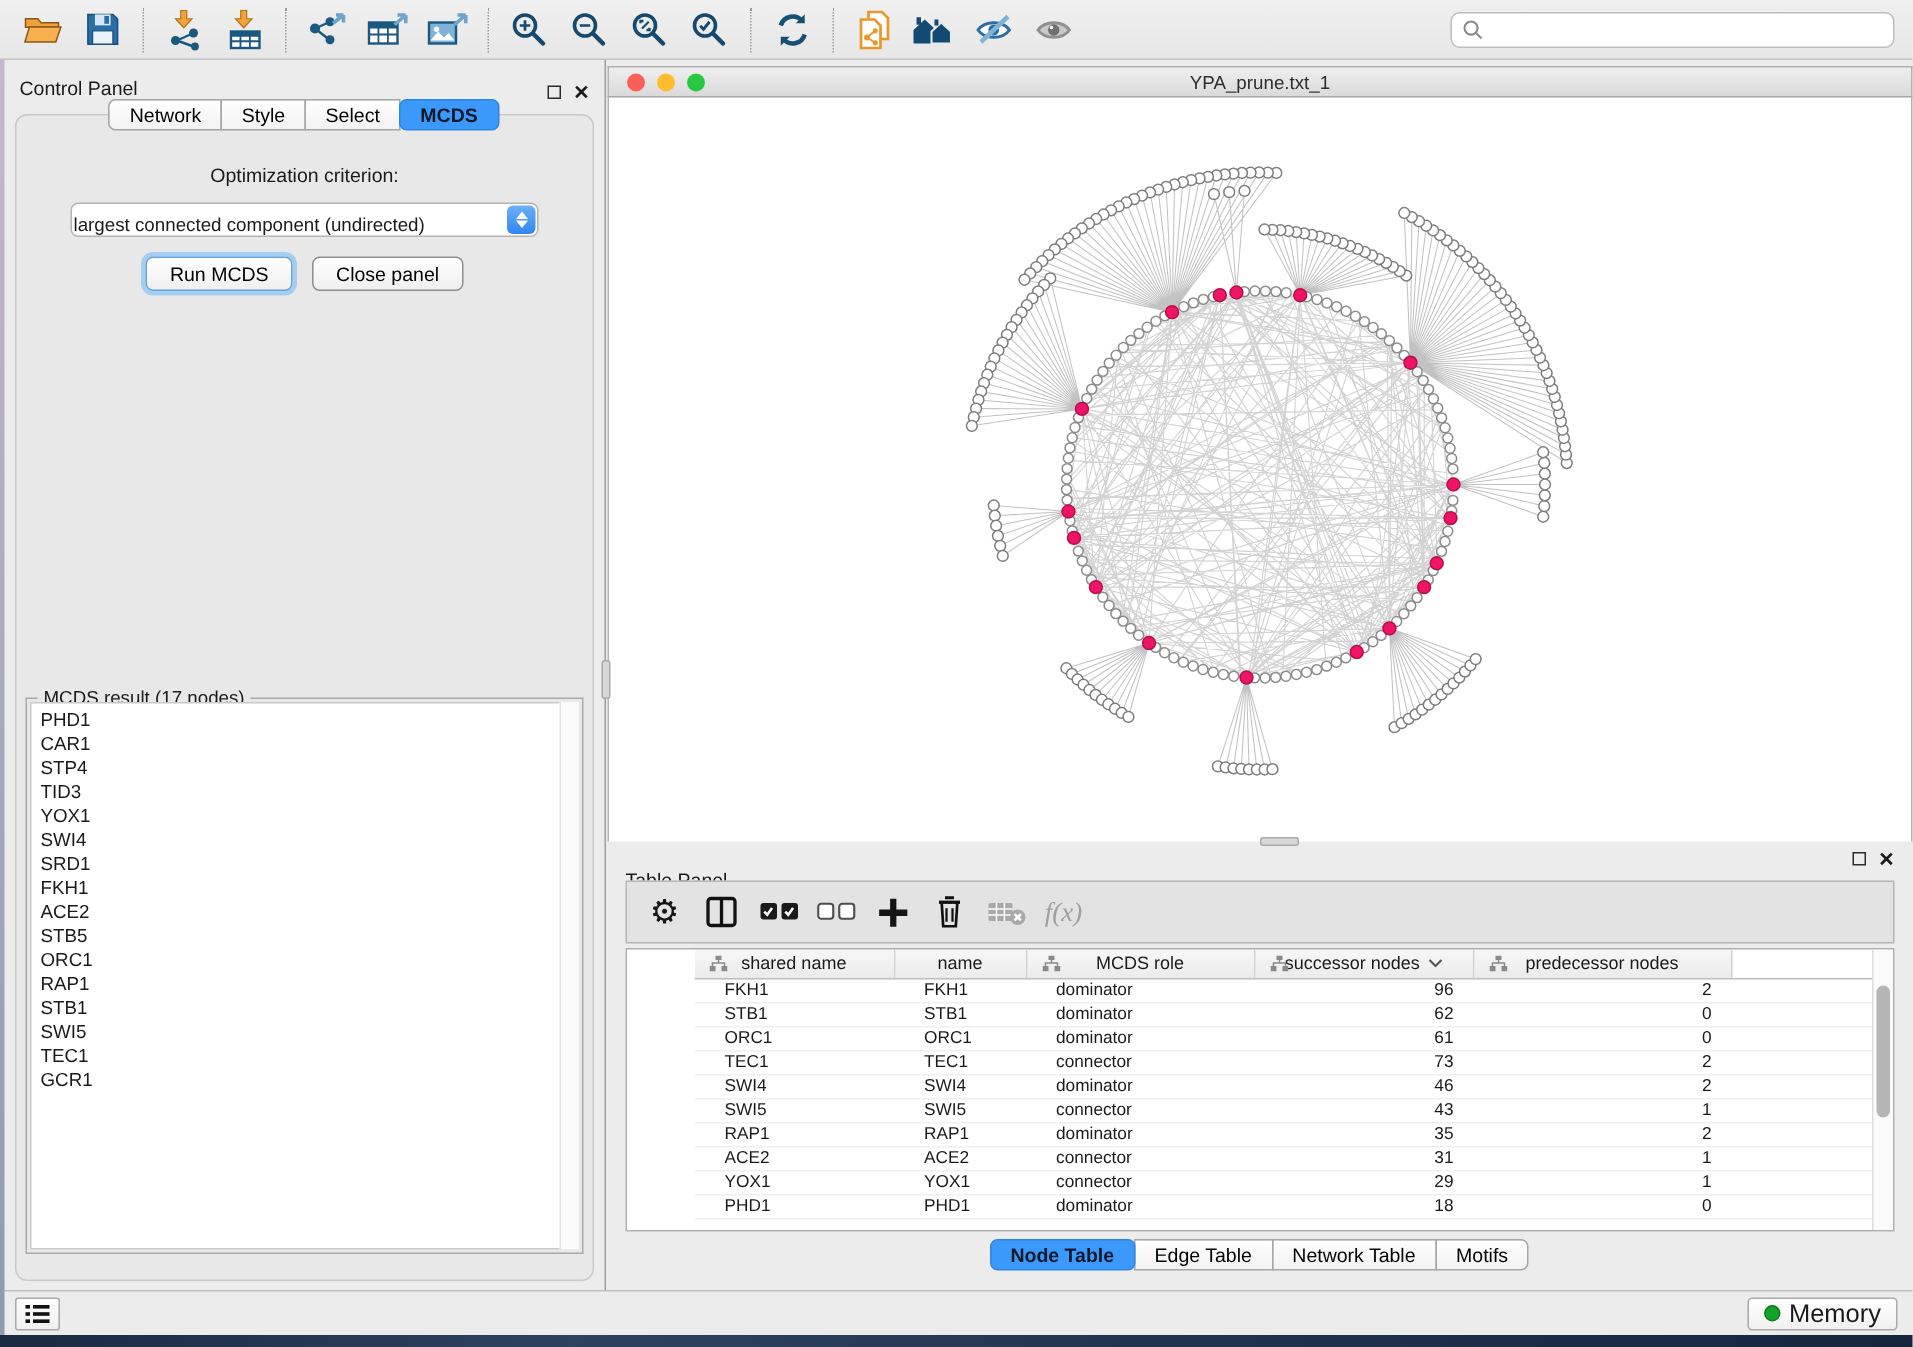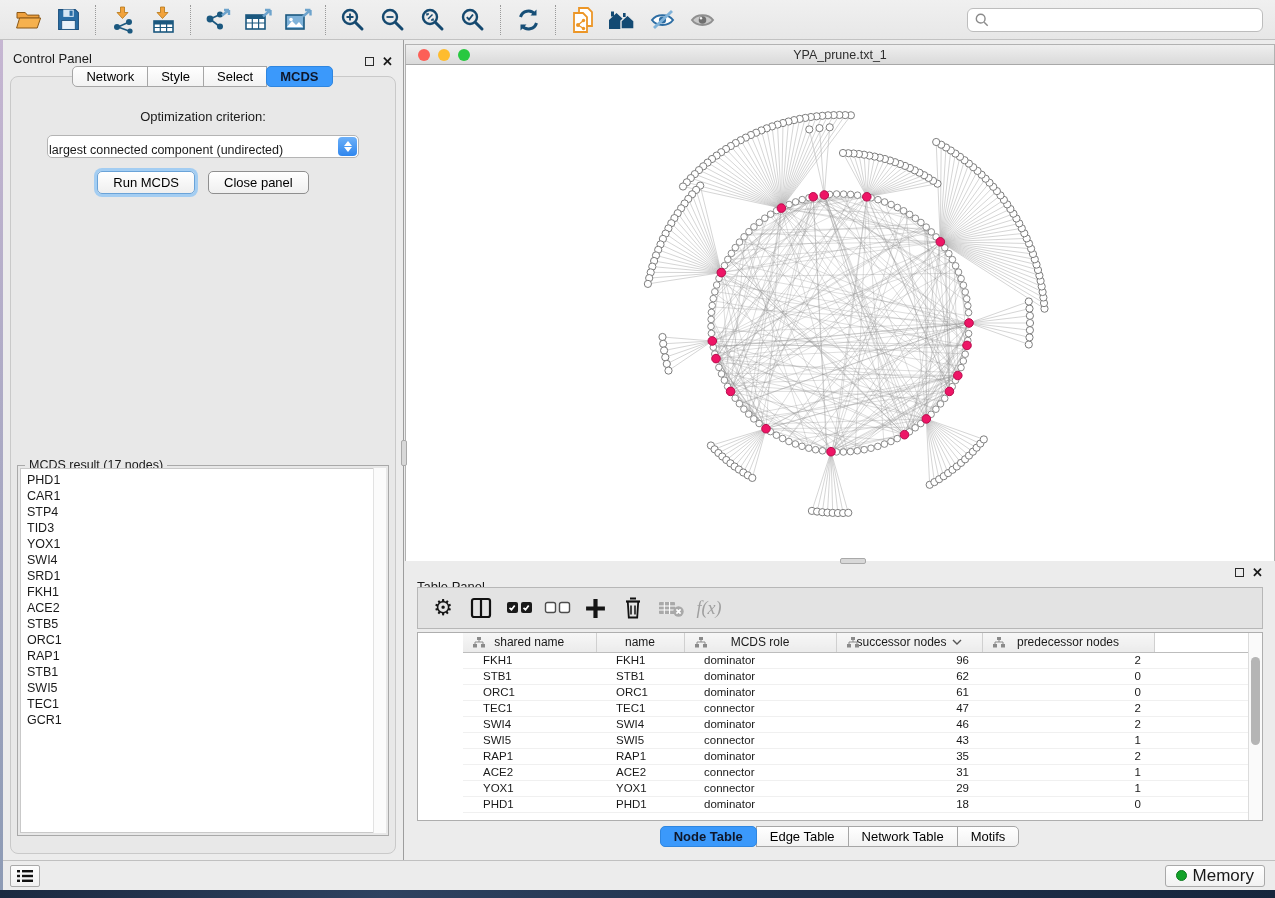--- a/index.html
+++ b/index.html
@@ -732,21 +732,21 @@
               <td>ORC1</td>
               <td>dominator</td>
               <td class="num">61</td>
               <td class="num">0</td>
               <td></td>
             </tr>
             <tr>
               <td>TEC1</td>
               <td>TEC1</td>
               <td>connector</td>
-              <td class="num">47</td>
+              <td class="num">73</td>
               <td class="num">2</td>
               <td></td>
             </tr>
             <tr>
               <td>SWI4</td>
               <td>SWI4</td>
               <td>dominator</td>
               <td class="num">46</td>
               <td class="num">2</td>
               <td></td>

